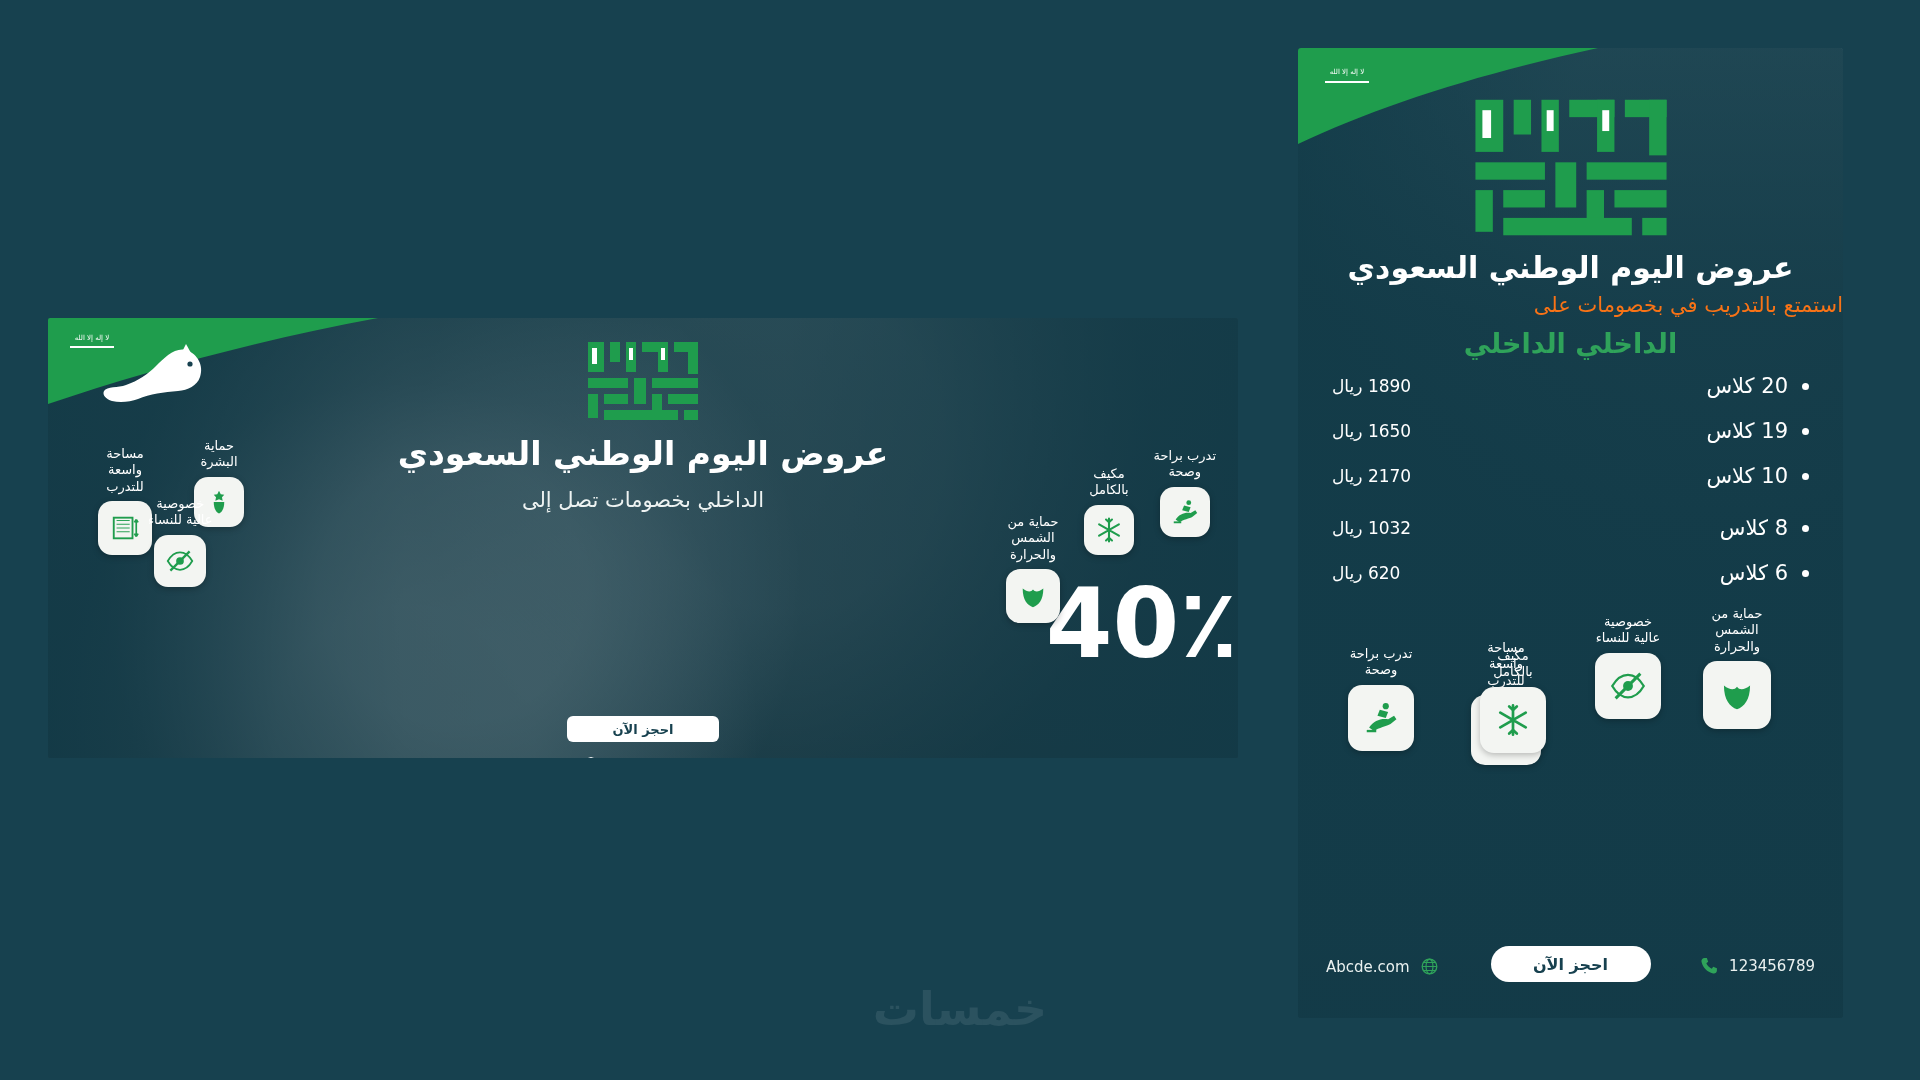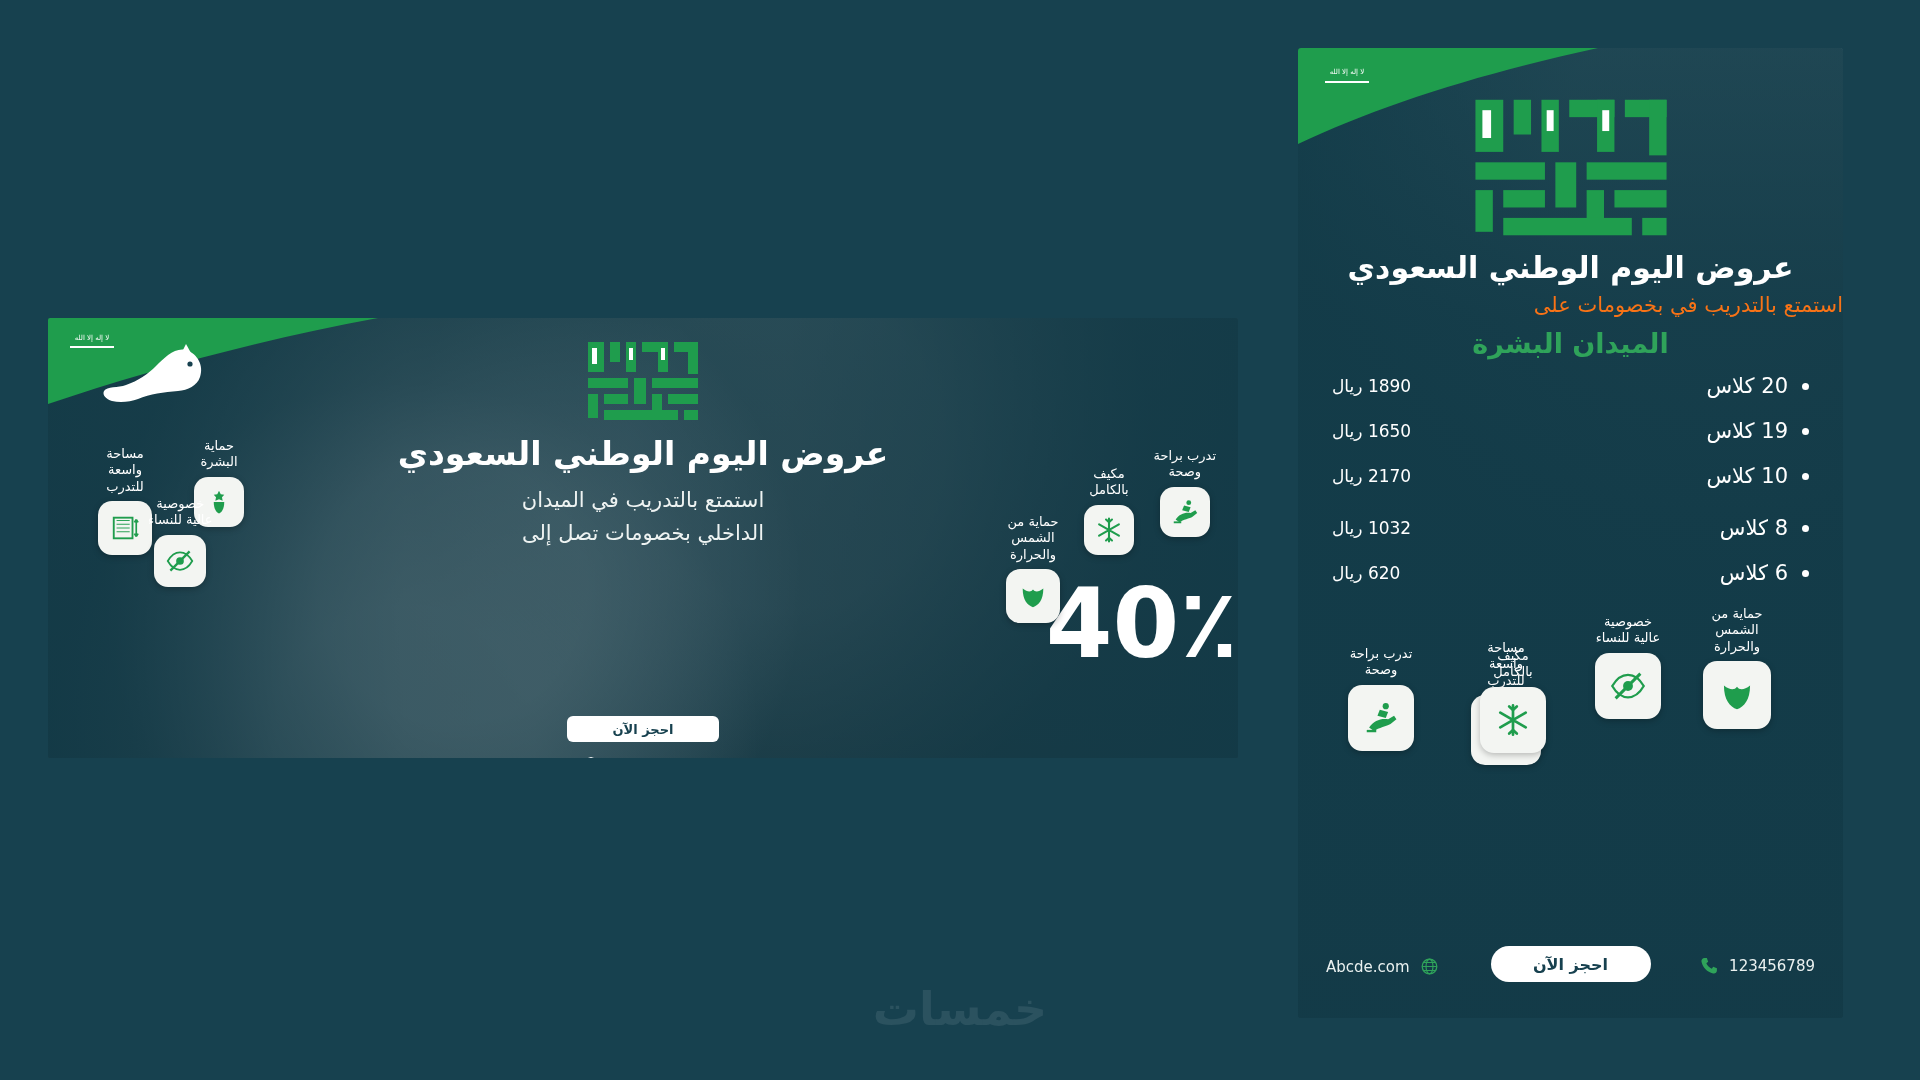--- a/index.html
+++ b/index.html
@@ -187,21 +187,20 @@
     <div style="position:absolute;top:26px;left:42px;">
       <svg width="120" height="70" viewBox="0 0 120 70">
         <path d="M96 6 C108 10 114 22 110 33 C107 42 98 46 88 47 C74 48 60 50 48 55 C40 58 30 59 22 57 C16 55 12 51 14 47 C17 42 28 44 36 41 C48 37 58 30 66 22 C74 14 85 3 96 6 Z" fill="#ffffff"></path>
         <circle cx="100" cy="20" r="2.6" fill="#17414f"></circle>
         <path d="M92 8 L96 0 L101 9" fill="#ffffff"></path>
       </svg>
     </div>
 
     <div class="hb-title">عروض اليوم الوطني السعودي</div>
     <div class="hb-sub">
-      <div>استمتع بالتدريب في الميدان</div>
       <div>الداخلي بخصومات تصل إلى</div>
     </div>
     <div class="hb-discount">40٪</div>
 
     <div class="hb-cta">احجز الآن</div>
 
     <div class="hb-contact">
       <div class="ci">
         <svg width="15" height="15" viewBox="0 0 24 24">
           <path d="M6.6 2.5 L9.4 2.5 L11 7 L8.8 8.6 C9.8 11.3 12.7 14.2 15.4 15.2 L17 13 L21.5 14.6 L21.5 17.4 C21.5 19.8 19.2 21.6 17 21 C9.6 19.2 4.8 14.4 3 7 C2.4 4.8 4.2 2.5 6.6 2.5 Z" fill="#ffffff"></path>
@@ -332,21 +331,21 @@
         <g fill="#ffffff">
           <rect x="8" y="8" width="5" height="16"></rect>
           <rect x="45" y="8" width="4" height="12"></rect>
           <rect x="77" y="8" width="4" height="12"></rect>
         </g>
       </svg>
     </div>
 
     <div class="vb-title">عروض اليوم الوطني السعودي</div>
     <div class="vb-sub">استمتع بالتدريب في بخصومات على</div>
-    <div class="vb-high">الميدان البشرة</div>
+    <div class="vb-high">الداخلي الداخلي</div>
 
     <div class="price-list">
       <div class="price-row">
         <span class="lbl">
             <span class="dot"></span>
           <span>20 كلاس</span>
           </span>
         <span class="amt">1890 ريال</span>
       </div>
       <div class="price-row">

